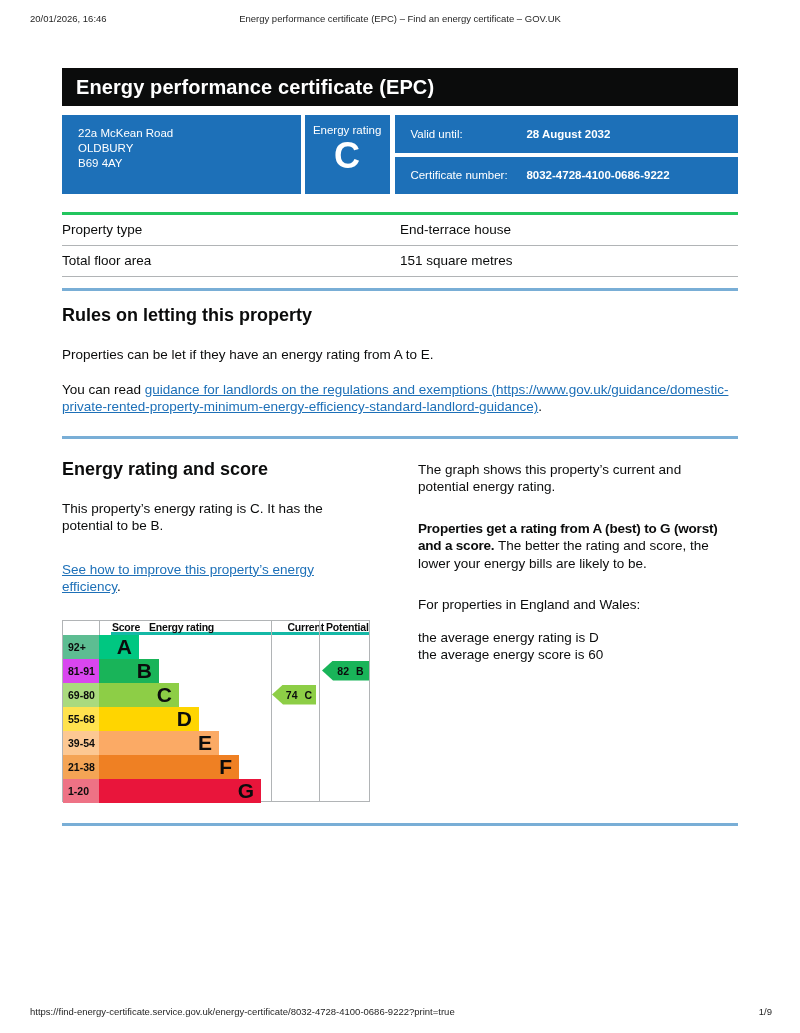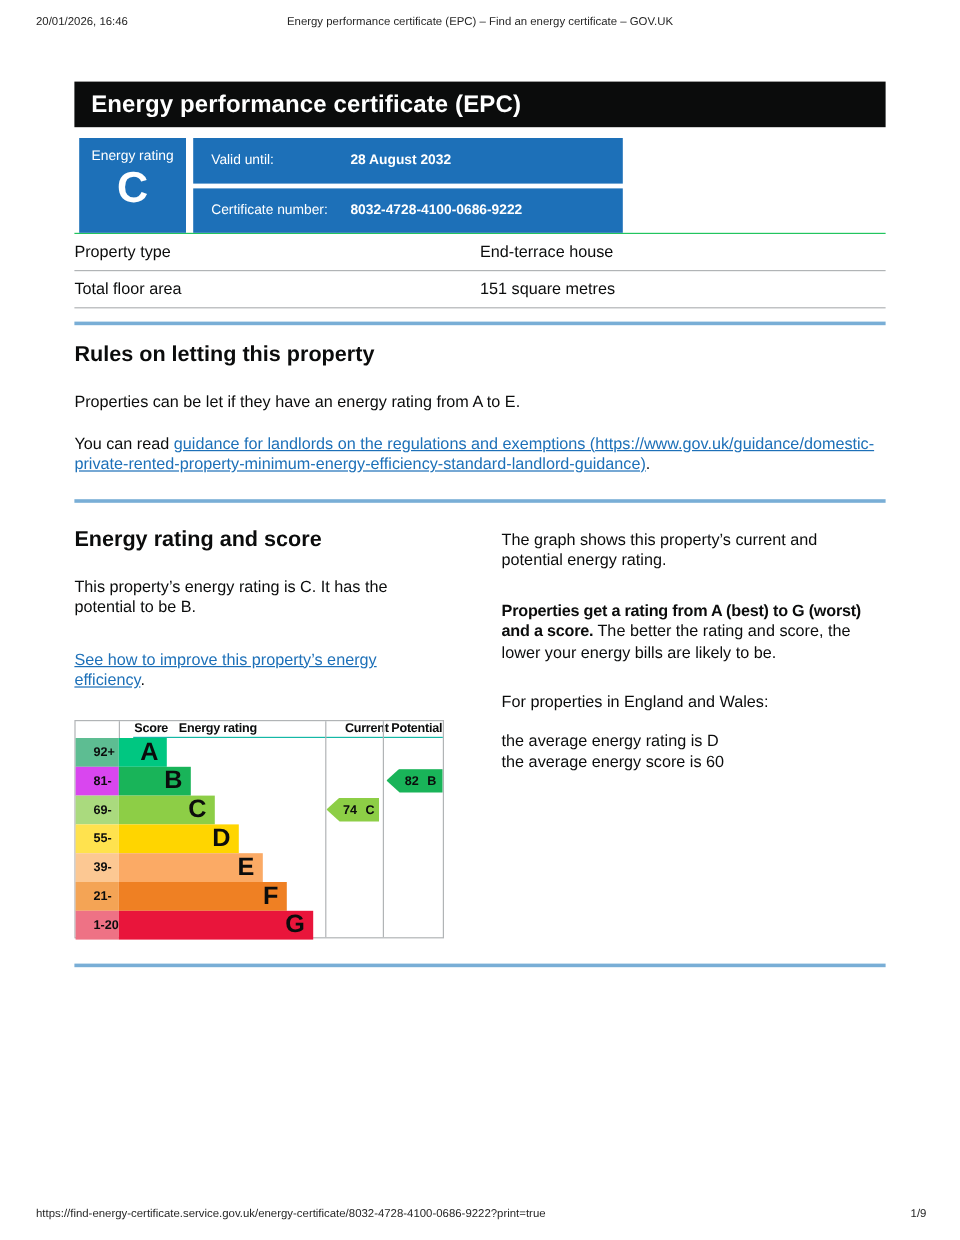--- a/index.html
+++ b/index.html
@@ -41,21 +41,21 @@
   .gap4 { width: 4px; } .gap6 { width: 6px; }
   .rating-box { width: 89px; text-align: center; padding-top: 9px; }
   .rating-box .rb-label { font-size: 11.5px; display: block; }
   .rating-box .rb-value { font-size: 36px; font-weight: bold; line-height: 40px; display: block; }
   .right-stack { width: 358px; display: flex; flex-direction: column; justify-content: space-between; }
   .rs-box { flex: 1; display: flex; align-items: center; padding-left: 15px; font-size: 11.5px; }
   .rs-box + .rs-box { margin-top: 4px; }
   .rs-label { width: 116px; }
   .rs-value { font-weight: bold; }
   
-  .prop-table { margin-top: 0; border-top: 1px solid #22c55e; }
+  .prop-table { margin-top: 18px; border-top: 3px solid #22c55e; }
   .prop-row { display: flex; padding: 7px 0 8px 0; border-bottom: 1px solid #b1b4b6; font-size: 13.5px; }
   .prop-label { width: 338px; }
   .prop-value { flex: 1; }
   
   .blue-rule { border: none; height: 3px; background: #79aed6; }
   .rule-1 { margin-top: 11px; }
   .rule-2 { margin-top: 20px; }
   .rule-3 { margin-top: 21px; }
   h2 { font-size: 18px; font-weight: bold; line-height: 21px; }
   .rules-heading { margin-top: 14px; }
@@ -73,25 +73,25 @@
   .p-bold { margin-top: 24px; }
   .p-bold strong { letter-spacing: -0.2px; }
   .p-forprops { margin-top: 24px; }
   .p-averages { margin-top: 15px; }
   
   .epc-chart {
     position: relative; margin-top: 24px;
     width: 308px; height: 182px;
     border: 1px solid #b1b4b6; background: #fff;
   }
-  .epc-header { display: flex; height: 14px; border-bottom: 1px solid #14b8a6; margin-left: 48px; }
+  .epc-header { display: flex; height: 14px; border-bottom: 3px solid #14b8a6; margin-left: 48px; }
   .epc-hcell { font-size: 10.5px; font-weight: bold; line-height: 13px; text-align: center; letter-spacing: -0.2px; }
   .epc-hcell:nth-child(2) { text-align: left; padding-left: 8px; }
   .epc-row { display: flex; height: 24px; }
-  .epc-score { width: 36px; font-size: 10.5px; font-weight: bold; line-height: 24px; padding-left: 15px; }
+  .epc-score { width: 36px; font-size: 10.5px; font-weight: bold; line-height: 24px; padding-left: 5px; }
   .epc-bar { font-size: 21px; font-weight: bold; line-height: 23px; text-align: right; padding-right: 7px; color: #0b0c0c; }
   .epc-vline { position: absolute; top: 0; bottom: 0; width: 1px; background: #b1b4b6; }
   .epc-vline-header { position: absolute; top: 0; height: 14px; width: 1px; background: #b1b4b6; }
   .epc-arrow {
     position: absolute; height: 20px; z-index: 2;
     clip-path: polygon(0 50%, 11px 0, 100% 0, 100% 100%, 11px 100%);
     display: flex; align-items: center; justify-content: center;
     gap: 7px; padding-left: 10px;
     font-size: 10.5px; font-weight: bold; color: #0b0c0c;
   }
@@ -106,20 +106,25 @@
     <span class="ph-title">Energy performance certificate (EPC) – Find an energy certificate – GOV.UK</span>
   </div>
 
   <div class="content">
 
     <header class="banner">
       <span>Energy performance certificate (EPC)</span>
     </header>
 
     <div class="summary-row">
+      <div class="box addr-box">
+        <div>22a McKean Road</div>
+        <div>OLDBURY</div>
+        <div>B69 4AY</div>
+      </div>
       <div class="gap4"></div>
       <div class="box rating-box">
         <span class="rb-label">Energy rating</span>
         <span class="rb-value">C</span>
       </div>
       <div class="gap6"></div>
       <div class="right-stack">
         <div class="box rs-box">
           <span class="rs-label">Valid until:</span>
           <span class="rs-value">28 August 2032</span>

